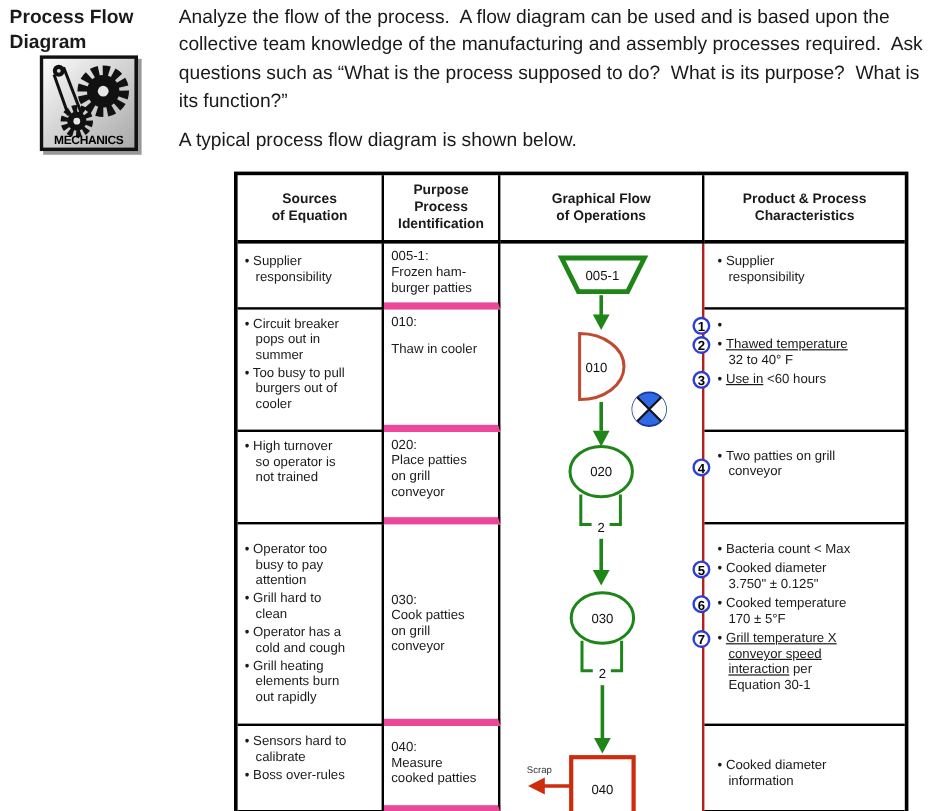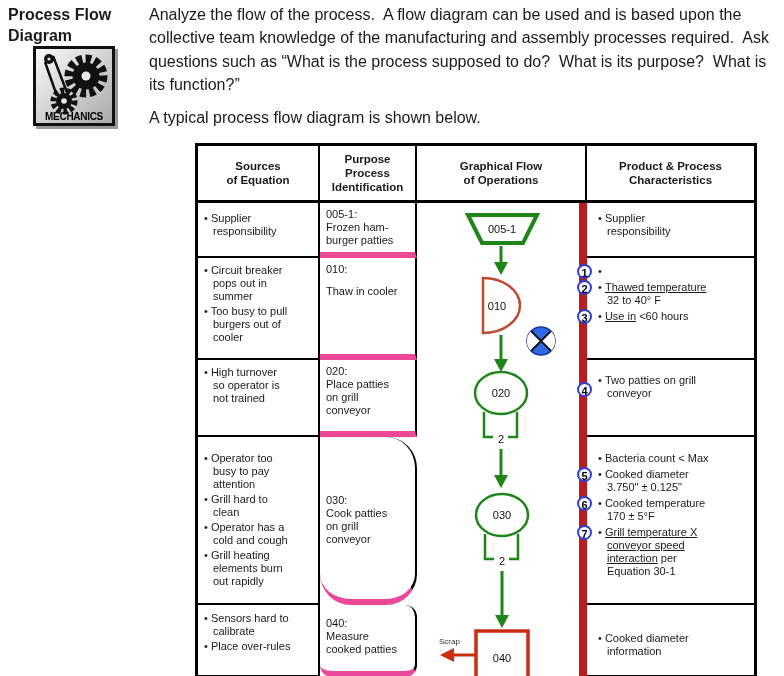--- a/index.html
+++ b/index.html
@@ -21,21 +21,21 @@
   .tbl{position:absolute;left:195px;top:143px;width:562px;height:537px;background:#fff;
        display:grid;grid-template-columns:122px 97px 170px 167px;
        grid-template-rows:57px 55px 102px 77px 168px auto;border:3px solid #000}
   .cell{font-size:11px;line-height:13px;color:var(--ink)}
   .hc{grid-row:1;border-right:2px solid #000;border-bottom:3px solid #000;display:flex;align-items:center;
       justify-content:center;text-align:center;font-weight:bold;font-size:11.5px;line-height:14px;white-space:pre-line}
   .hc.c3{border-right:none}
   .sc{grid-column:1;border-right:2px solid #000;border-bottom:2px solid #000;padding:6px 2px 4px 6px}
   .pc{grid-column:2;border-right:2px solid #000;border-bottom:6px solid #ec4899;padding:5px 2px 1px 6px}
   .cc{grid-column:4;border-bottom:2px solid #000;padding:7px 2px 4px 11px;position:relative}
-  .flowcell{grid-column:3;grid-row:2/7;border-right:8px solid #b91c1c;overflow:hidden}
+  .flowcell{grid-column:3;grid-row:2/7;border-right:2px solid #b91c1c;overflow:hidden}
 
   .bli{padding-left:9px;text-indent:-9px;white-space:pre-line;margin-bottom:2px}
   .bli::before{content:"• "}
   .pc .desc{white-space:pre-line}
   .pc.r1 .desc{margin-top:9px}
   .pc.r3{display:flex;flex-direction:column;justify-content:center}
   .pc.r4{padding-top:12px}
   .sc.r0{padding-top:9px}
   .sc.r3{padding-top:15px}
   .sc.r4{padding-top:7px}
@@ -227,43 +227,43 @@
 busy to pay
 attention</div>
         <div class="bli">Grill hard to
 clean</div>
         <div class="bli">Operator has a
 cold and cough</div>
         <div class="bli">Grill heating
 elements burn
 out rapidly</div>
       </div>
-      <div class="cell pc r3" style="grid-row: 5; border-radius: 31px;">
+      <div class="cell pc r3" style="grid-row: 5;">
         <div class="code-line">030:</div>
         <div class="desc">Cook patties
 on grill
 conveyor</div>
       </div>
       <div class="cell cc r3" style="grid-row: 5;">
         <div class="ci"><span>Bacteria count &lt; Max</span></div>
         <div class="ci"><div class="circ">5</div><span>Cooked diameter
 3.750" ± 0.125"</span></div>
         <div class="ci"><div class="circ">6</div><span>Cooked temperature
 170 ± 5°F</span></div>
         <div class="ci"><div class="circ">7</div><span class="u">Grill temperature X
 conveyor speed
 interaction</span><span> per
 Equation 30-1</span></div>
       </div>
       <div class="cell sc r4" style="grid-row: 6;">
         <div class="bli">Sensors hard to
 calibrate</div>
-        <div class="bli">Place over-rules</div>
-      </div>
-      <div class="cell pc r4" style="grid-row: 6; border-radius: 12px;">
+        <div class="bli">Boss over-rules</div>
+      </div>
+      <div class="cell pc r4" style="grid-row: 6;">
         <div class="code-line">040:</div>
         <div class="desc">Measure
 cooked patties</div>
       </div>
       <div class="cell cc r4" style="grid-row: 6;">
         <div class="ci"><span>Cooked diameter
 information</span></div>
       </div>
     </div>
 </div>

